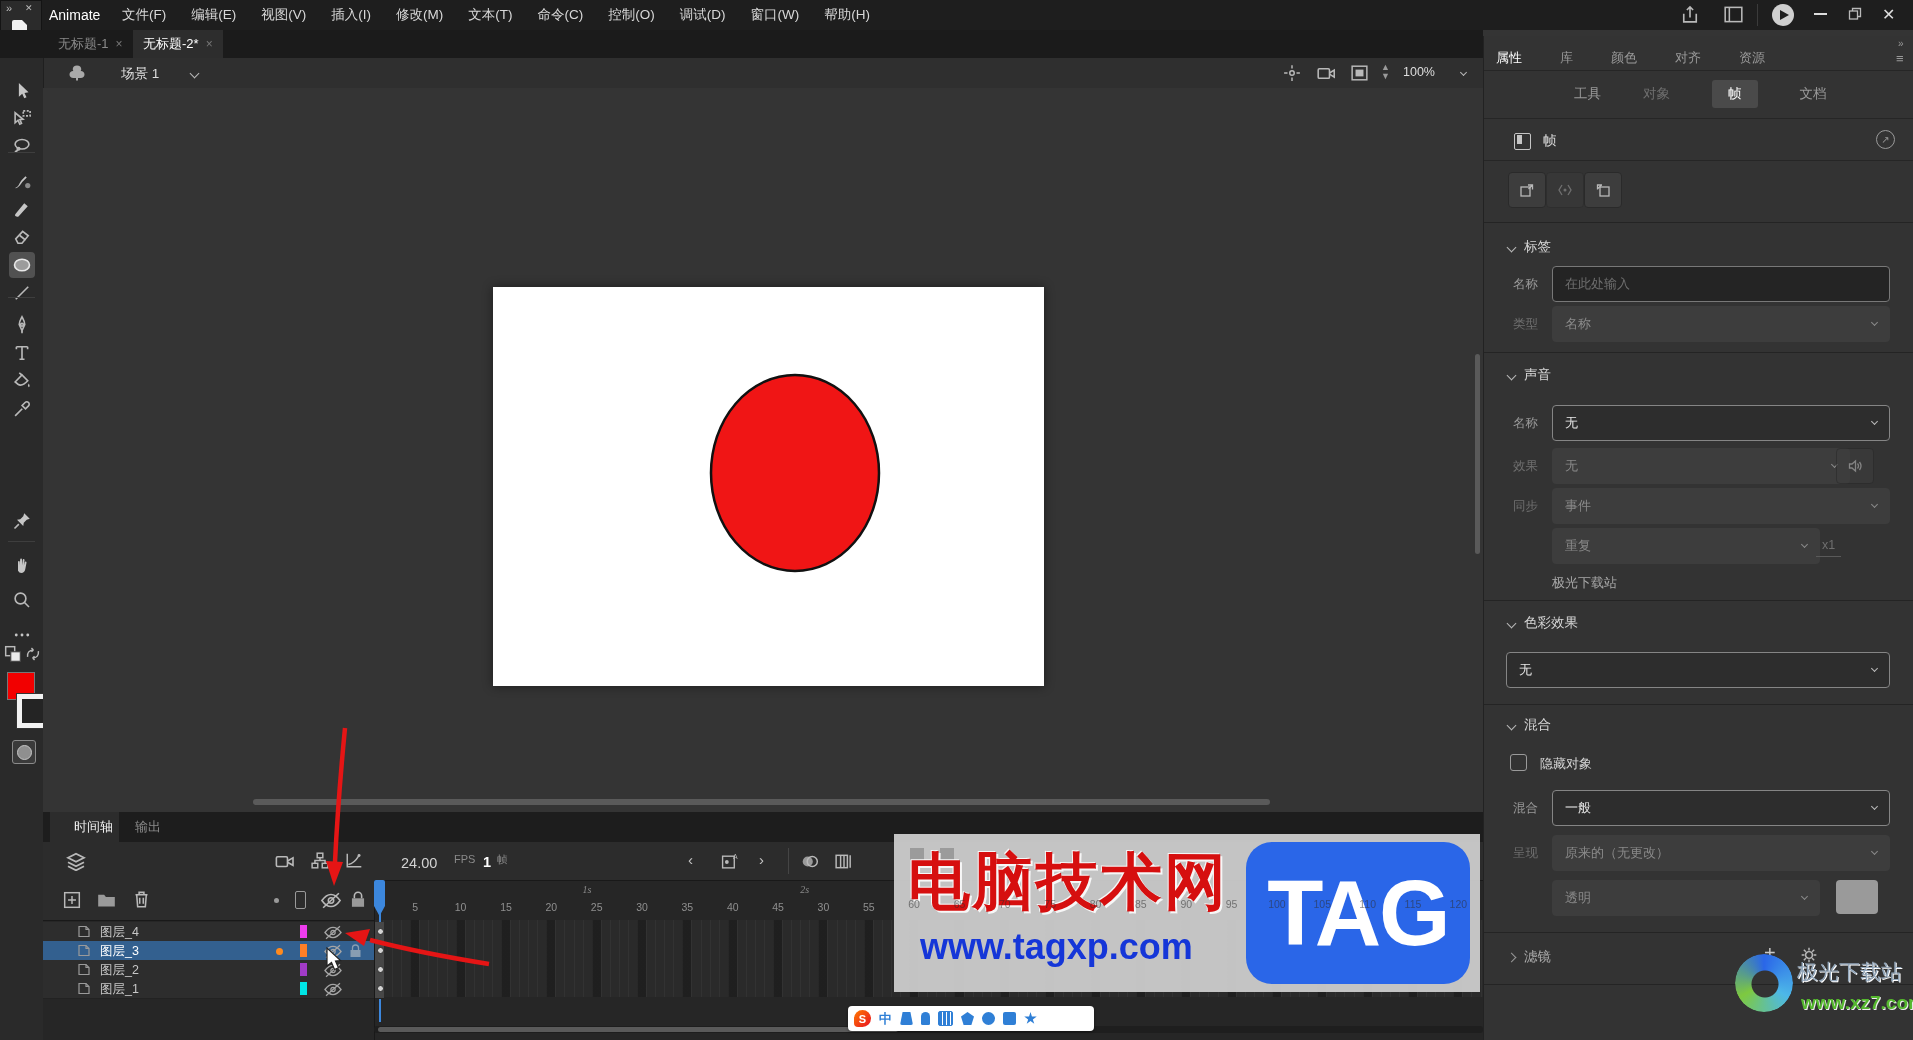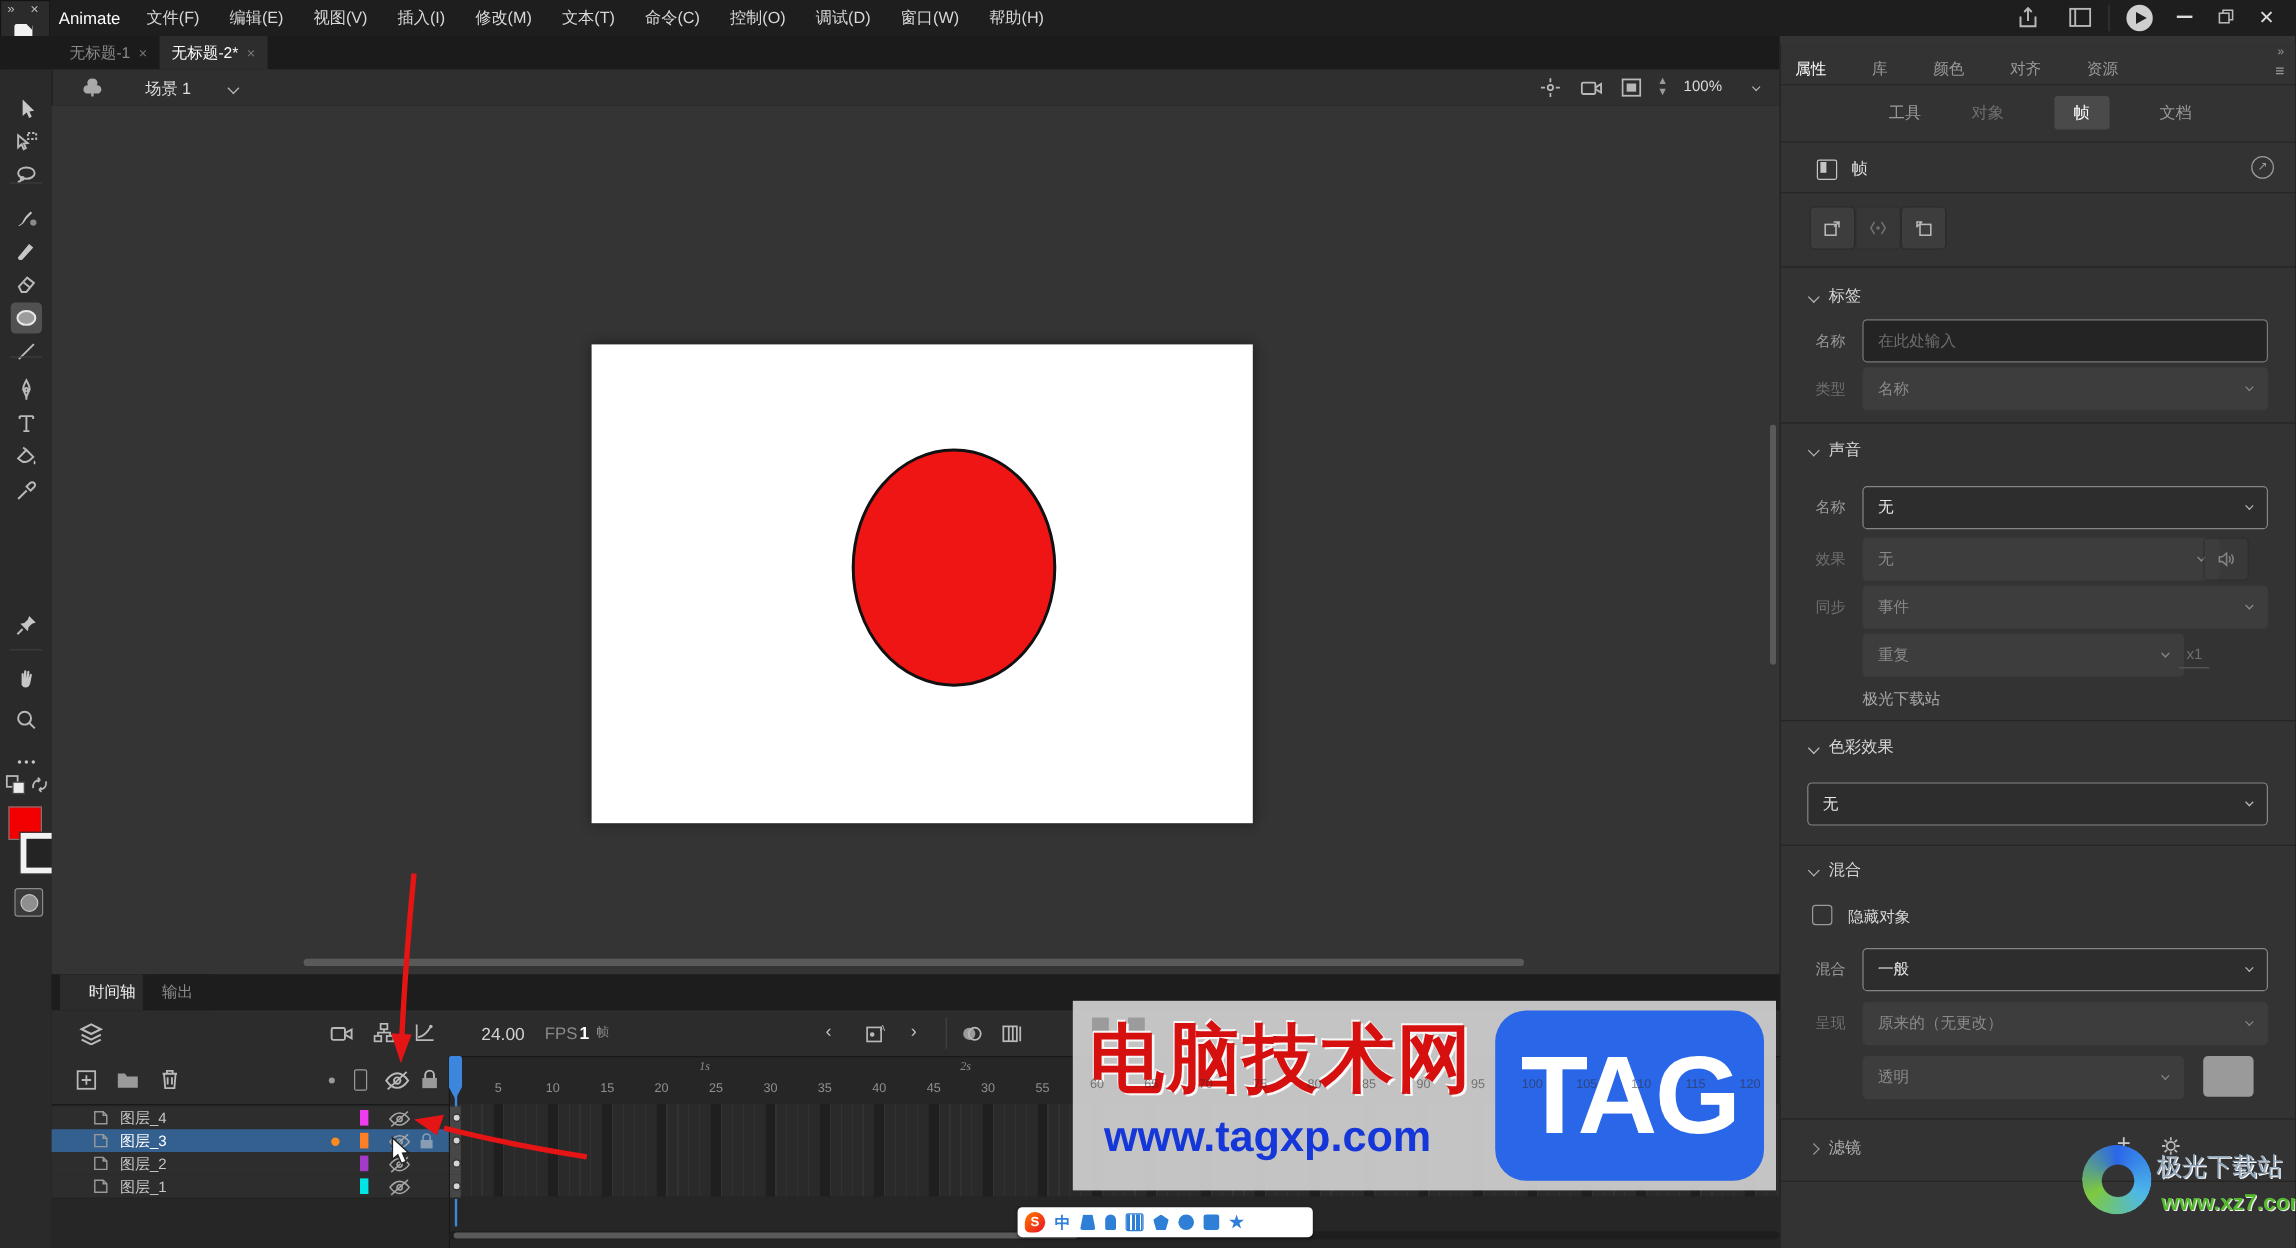--- a/index.html
+++ b/index.html
@@ -491,21 +491,21 @@
         </svg>
     </div>
     <div class="abs" style="left:302px;top:40px;">
       <svg width="18" height="17" viewBox="0 0 16 15">
           <path class="ic" d="M2 1.5 L2 13 L14.5 13"></path>
           <path class="ic" d="M3 11 Q8 10.5 12.5 3"></path>
           <circle cx="12.5" cy="3" r="1.3" fill="#b9b9b9"></circle>
         </svg>
     </div>
     <span class="abs" style="left:358px;top:43px;color:#d2d2d2;font-size:14.5px;">24.00</span>
-    <span class="abs" style="left:411px;top:41px;color:#8a8a8a;font-size:14px;">FPS</span>
+    <span class="abs" style="left:411px;top:41px;color:#8a8a8a;font-size:11px;">FPS</span>
     <span class="abs" style="left:440px;top:42px;color:#fff;font-size:14.5px;font-weight:bold;">1</span>
     <span class="abs" style="left:454px;top:41px;color:#8a8a8a;font-size:10.5px;">帧</span>
     <span class="abs" style="left:645px;top:39px;color:#c5c5c5;font-size:15px;">‹</span>
     <div class="abs" style="left:678px;top:41px;">
       <svg width="17" height="17" viewBox="0 0 16 16">
           <rect class="ic" x="1.5" y="3" width="11" height="11"></rect>
           <circle cx="5.5" cy="8.5" r="1.8" fill="#b9b9b9"></circle>
           <text x="13.5" y="6" font-size="6.5" fill="#b9b9b9" text-anchor="middle" font-family="Liberation Sans">A</text>
         </svg>
     </div>

